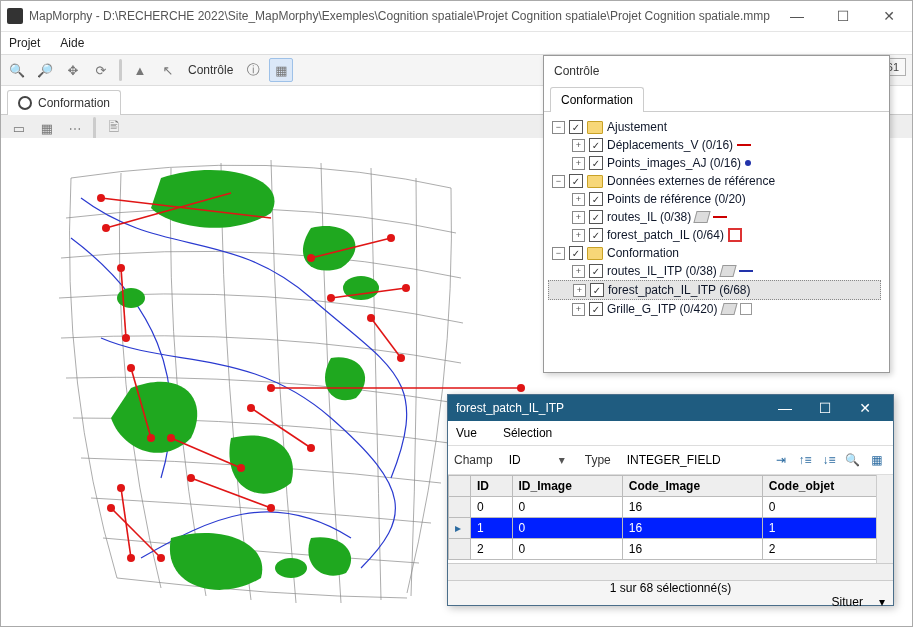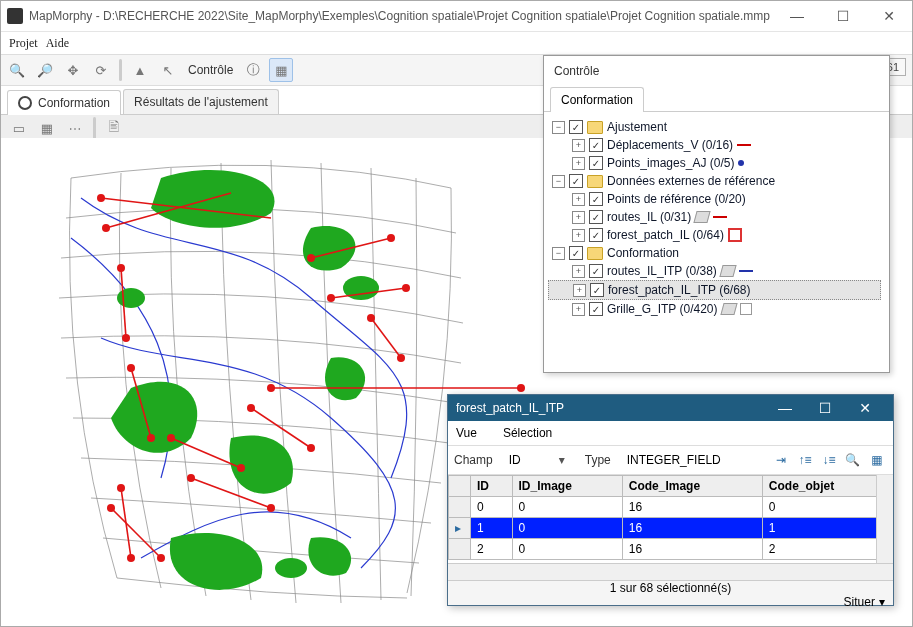--- a/index.html
+++ b/index.html
@@ -2,21 +2,21 @@
 <html><head>
 <meta charset="utf-8">
 <style>
 html,body{margin:0;padding:0;font-family:"Segoe UI",Tahoma,sans-serif;font-size:12px;background:#fff;color:#000;}
 .window{width:913px;height:627px;border:1px solid #aaa;box-sizing:border-box;position:relative;background:#fff;overflow:hidden;}
 .titlebar{height:30px;background:#fff;display:flex;align-items:center;border-bottom:1px solid #e5e5e5;}
 .titlebar .app-icon{width:16px;height:16px;margin:0 6px;background:#333;border-radius:2px;}
 .titlebar .title{flex:1;color:#555;white-space:nowrap;overflow:hidden;text-overflow:ellipsis;}
 .titlebar .win-btns{display:flex;}
 .titlebar .win-btn{width:46px;height:30px;display:flex;align-items:center;justify-content:center;color:#555;font-size:14px;}
-.menubar{height:22px;display:flex;align-items:center;padding:0 4px;color:#222;font-family:Liberation Serif, serif;}
+.menubar{height:22px;display:flex;align-items:center;padding:0 4px;gap:12px;color:#222;}
 .menubar span{padding:2px 4px;}
 .toolbar{height:30px;border-top:1px solid #ddd;border-bottom:1px solid #ddd;background:#f5f5f5;display:flex;align-items:center;padding:0 4px;gap:4px;position:relative;}
 .tbtn{width:22px;height:22px;display:flex;align-items:center;justify-content:center;color:#777;border:1px solid transparent;border-radius:2px;font-size:13px;}
 .tbtn.active{background:#dbe8f8;border-color:#9ec1e8;}
 .tbtn.sep{width:1px;background:#ccc;height:20px;margin:0 2px;}
 .toolbar .controle-label{color:#333;margin:0 4px;}
 .coord-box{position:absolute;right:6px;top:3px;border:1px solid #b0b0b0;background:#f8f8f8;padding:2px 6px;font-size:11px;color:#444;}
 .tabs-main{height:28px;border-bottom:1px solid #ccc;display:flex;align-items:flex-end;padding-left:6px;gap:2px;background:#fff;}
 .tab{padding:5px 10px;border:1px solid #ccc;border-bottom:none;background:#f2f2f2;border-radius:3px 3px 0 0;color:#333;display:flex;align-items:center;gap:6px;}
 .tab.active{background:#fff;position:relative;top:1px;}
@@ -56,21 +56,21 @@
 .ic{width:18px;height:18px;display:flex;align-items:center;justify-content:center;font-size:12px;color:#2a6aa0;border:1px solid transparent;}
 .grid{flex:1;overflow:hidden;position:relative;}
 table.data{border-collapse:collapse;width:100%;font-size:12px;}
 table.data th,table.data td{border:1px solid #bbb;padding:3px 6px;text-align:left;height:20px;box-sizing:border-box;}
 table.data th{background:#eee;}
 th.id-col{background:#e27ae2;color:#000;}
 tr.sel td{background:#0020ff;color:#fff;}
 td.rowhead{background:#eee;width:22px;text-align:center;color:#555;}
 tr.sel td.rowhead{background:#eee;color:#2a6aa0;}
 .dwin-status{height:24px;border-top:1px solid #ccc;display:flex;align-items:center;padding:0 8px;background:#f5f5f5;flex-direction:column;}
-.dwin-status .r{margin-left:auto;display:flex;align-items:center;gap:4px;}
+.dwin-status .r{margin-left:auto;display:flex;align-items:center;gap:16px;}
 .scroll-v{position:absolute;right:0;top:0;bottom:0;width:16px;background:#f0f0f0;border-left:1px solid #ccc;}
 .scroll-h{height:16px;background:#f0f0f0;border-top:1px solid #ccc;}
 </style>
 </head>
 <body>
 <div class="window">
 
 <div class="titlebar">
   <div class="app-icon"></div>
   <div class="title">MapMorphy - D:\RECHERCHE 2022\Site_MapMorphy\Exemples\Cognition spatiale\Projet Cognition spatiale\Projet Cognition spatiale.mmp</div>
@@ -97,23 +97,20 @@
   <span class="controle-label">Contrôle</span>
   <div class="tbtn">ⓘ</div>
   <div class="tbtn active">▦</div>
   <div class="coord-box">984.11 ; 167457.61</div>
 </div>
 
 <div class="tabs-main">
   <div class="tab active">
     <span class="globe-icon"></span>
     <span>Conformation</span>
-  </div>
-  <div class="tab">
-    <span>Résultats de l'ajustement</span>
   </div>
 </div>
 
 <div class="subtoolbar">
   <div class="tbtn">▭</div>
   <div class="tbtn">▦</div>
   <div class="tbtn">⋯</div>
   <div class="tbtn sep"></div>
   <div class="tbtn">🖹</div>
 </div>
@@ -206,39 +203,39 @@
     </div>
     <div class="tree-node" style="padding-left:24px">
       <span class="exp">+</span>
       <span class="chk checked"></span>
       <span class="tree-label">Déplacements_V (0/16)</span>
       <span class="swatch-line"></span>
     </div>
     <div class="tree-node" style="padding-left:24px">
       <span class="exp">+</span>
       <span class="chk checked"></span>
-      <span class="tree-label">Points_images_AJ (0/5)</span>
+      <span class="tree-label">Points_images_AJ (0/16)</span>
       <span class="swatch-dot"></span>
     </div>
 
     <div class="tree-node" style="padding-left:4px">
       <span class="exp">−</span>
       <span class="chk checked"></span>
       <span class="folder"></span>
       <span class="tree-label">Données externes de référence</span>
     </div>
     <div class="tree-node" style="padding-left:24px">
       <span class="exp">+</span>
       <span class="chk checked"></span>
       <span class="tree-label">Points de référence (0/20)</span>
     </div>
     <div class="tree-node" style="padding-left:24px">
       <span class="exp">+</span>
       <span class="chk checked"></span>
-      <span class="tree-label">routes_IL (0/31)</span>
+      <span class="tree-label">routes_IL (0/38)</span>
       <span class="swatch-tag"></span>
       <span class="swatch-line"></span>
     </div>
     <div class="tree-node" style="padding-left:24px">
       <span class="exp">+</span>
       <span class="chk checked"></span>
       <span class="tree-label">forest_patch_IL (0/64)</span>
       <span class="swatch-sq"></span>
     </div>
 

